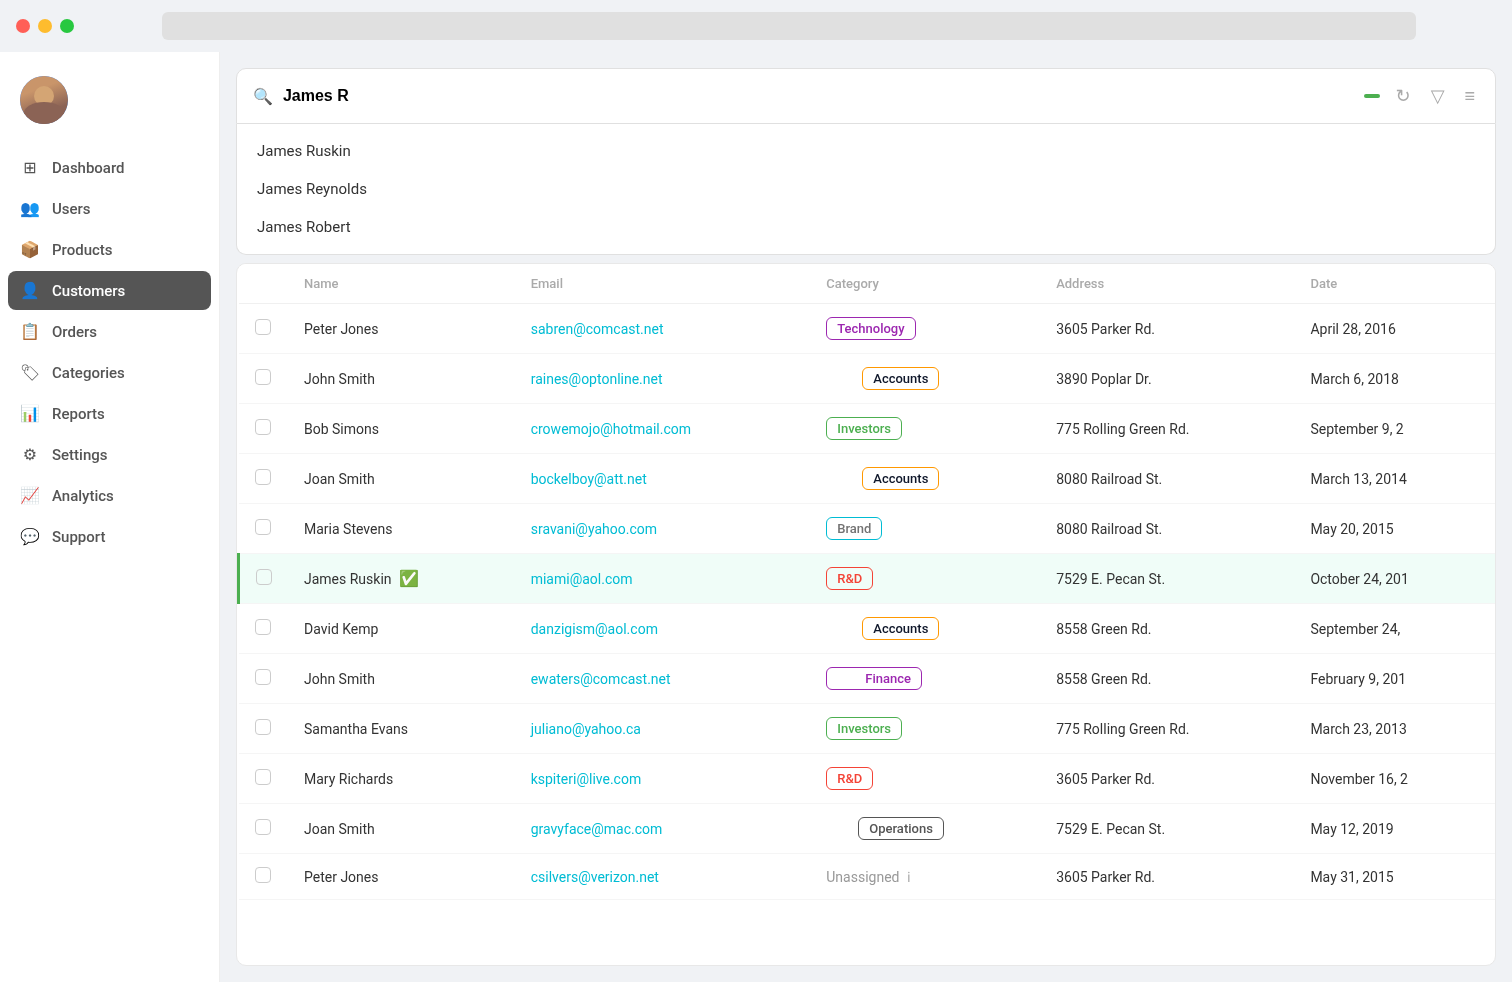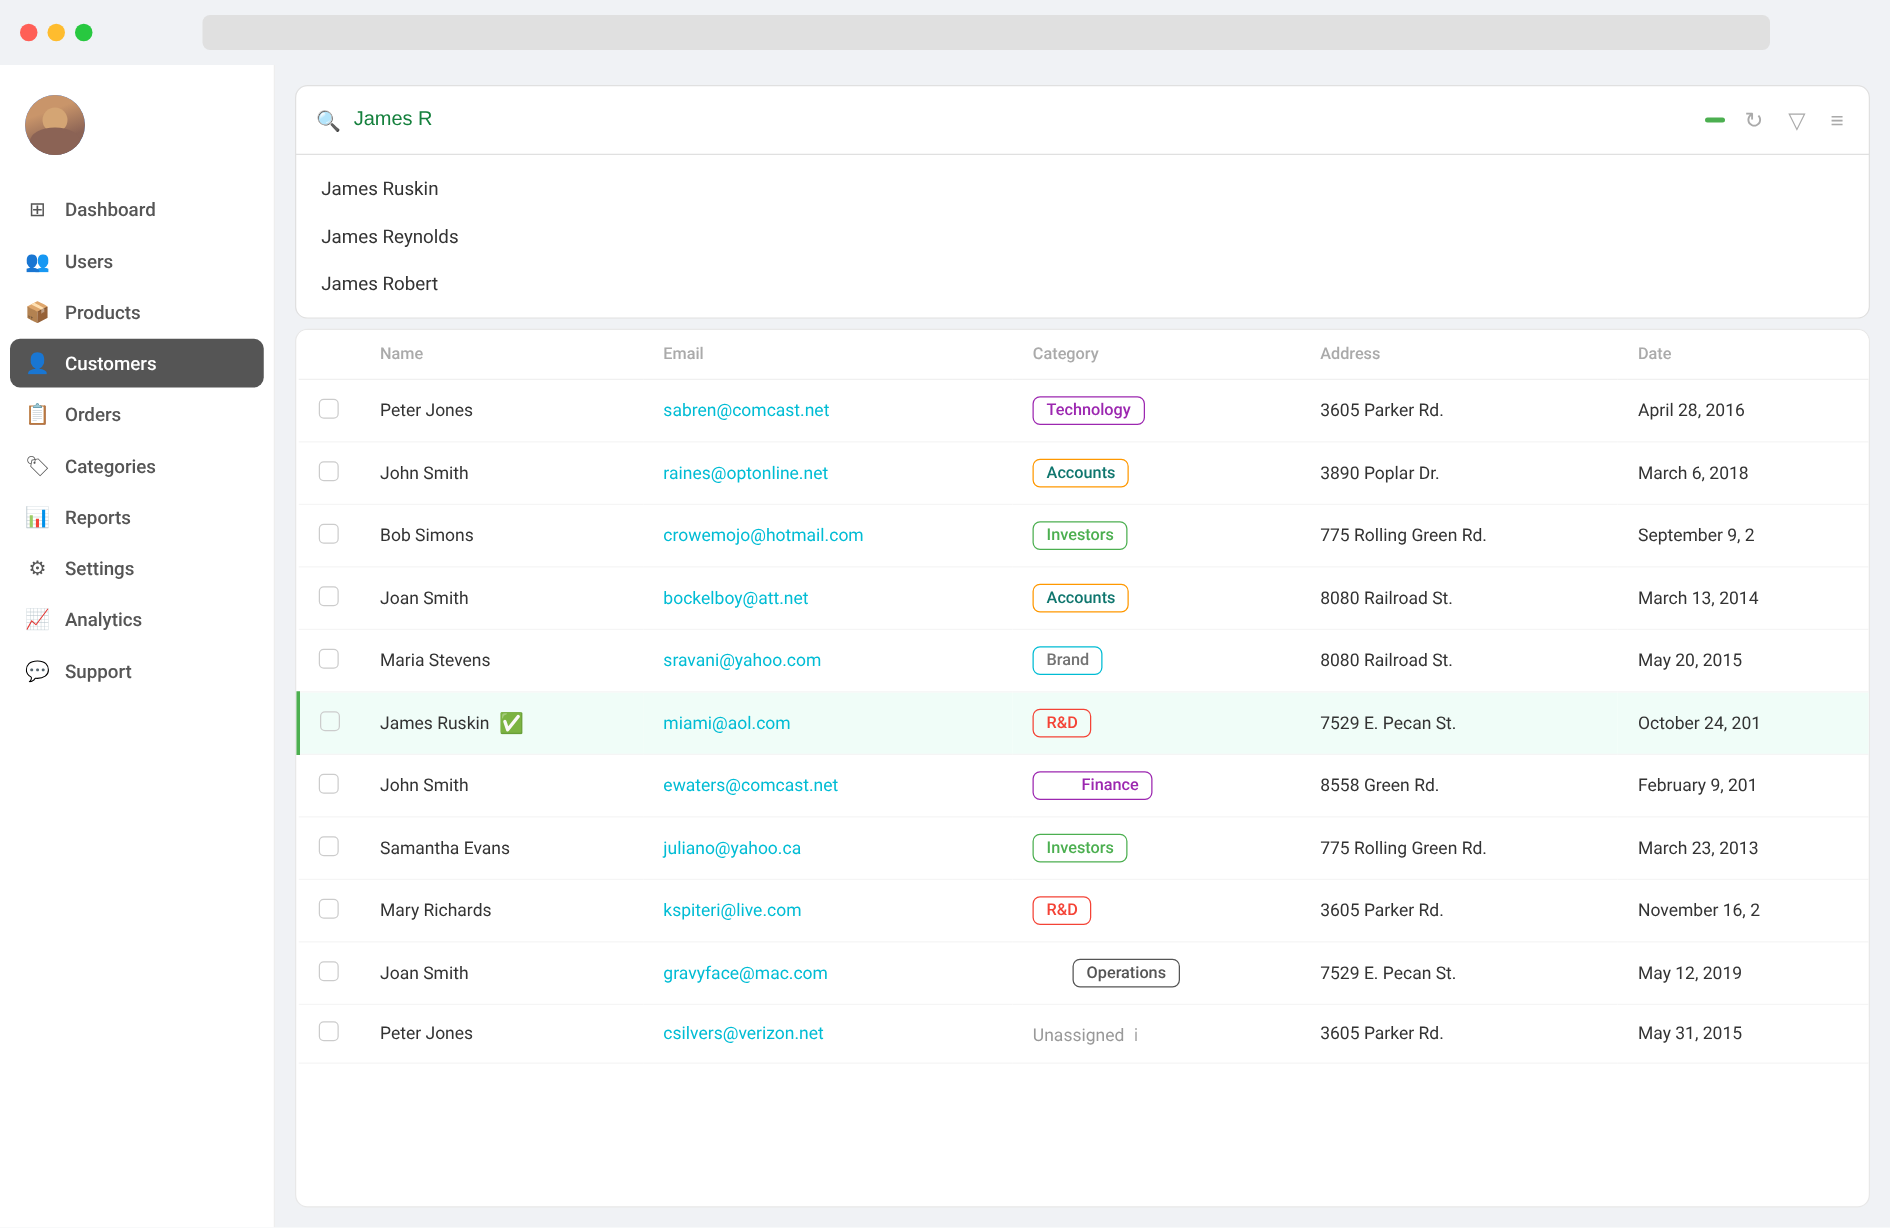--- a/index.html
+++ b/index.html
@@ -95,21 +95,21 @@
       display: flex; align-items: center;
       background: #fff;
       border: 1.5px solid #e0e0e0;
       border-radius: 10px 10px 0 0;
       padding: 0 16px;
       height: 56px;
       gap: 10px;
     }
     .search-icon { color: #aaa; font-size: 16px; }
     .search-input {
-      flex: 1; border: none; outline: none; font-size: 16px; color: #15803d;
+      flex: 1; border: none; outline: none; font-size: 16px; color: #000000; font-weight: bold;
     }
     .search-badge {
       background: #4CAF50; color: #fff; border-radius: 6px;
       padding: 2px 8px; font-size: 14px; font-weight: 600;
     }
     .search-actions { display: flex; gap: 12px; align-items: center; }
     .search-action-btn {
       background: none; border: none; cursor: pointer;
       color: #aaa; font-size: 18px; padding: 4px;
     }
@@ -163,21 +163,21 @@
     }
 
     .email-link { color: #00bcd4; text-decoration: none; }
 
     .tag {
       display: inline-block; padding: 3px 10px;
       border-radius: 6px; font-size: 13px; font-weight: 500;
       border: 1.5px solid;
     }
     .tag-technology { color: #9c27b0; border-color: #9c27b0; background: transparent; }
-    .tag-accounts { color: #0f766e; border-color: #ff9800; background: transparent; }
+    .tag-accounts { color: #0f172a; border-color: #ff9800; background: transparent; margin-left: 36px; }
     .tag-investors { color: #4CAF50; border-color: #4CAF50; background: transparent; }
     .tag-brand { color: #737373; border-color: #00bcd4; background: transparent; }
     .tag-rd { color: #f44336; border-color: #f44336; background: transparent; }
     .tag-finance { color: #9c27b0; border-color: #9c27b0; background: transparent; padding-left: 38px; }
     .tag-operations { color: #555; border-color: #555; background: transparent; margin-left: 32px; }
     .tag-unassigned { color: #999; font-size: 14px; }
 
     .name-with-icon { display: flex; align-items: center; gap: 8px; }
     .check-icon { color: #4CAF50; font-size: 16px; }
     .info-icon { color: #aaa; font-size: 14px; margin-left: 4px; cursor: pointer; }
@@ -356,20 +356,32 @@
       <a class="email-link" href="#">miami@aol.com</a>
     </td>
     <td><span class="tag tag-rd">R&amp;D</span></td>
     <td>7529 E. Pecan St.</td>
     <td>October 24, 201</td>
   </tr>
             <tr>
     <td class="checkbox-cell">
       <input type="checkbox" class="checkbox" style="">
     </td>
+    <td><span>David Kemp</span></td>
+    <td>
+      <a class="email-link" href="#">danzigism@aol.com</a>
+    </td>
+    <td><span class="tag tag-accounts">Accounts</span></td>
+    <td>8558 Green Rd.</td>
+    <td>September 24,</td>
+  </tr>
+            <tr>
+    <td class="checkbox-cell">
+      <input type="checkbox" class="checkbox" style="">
+    </td>
     <td><span>John Smith</span></td>
     <td>
       <a class="email-link" href="#">ewaters@comcast.net</a>
     </td>
     <td><span class="tag tag-finance">Finance</span></td>
     <td>8558 Green Rd.</td>
     <td>February 9, 201</td>
   </tr>
             <tr>
     <td class="checkbox-cell">

